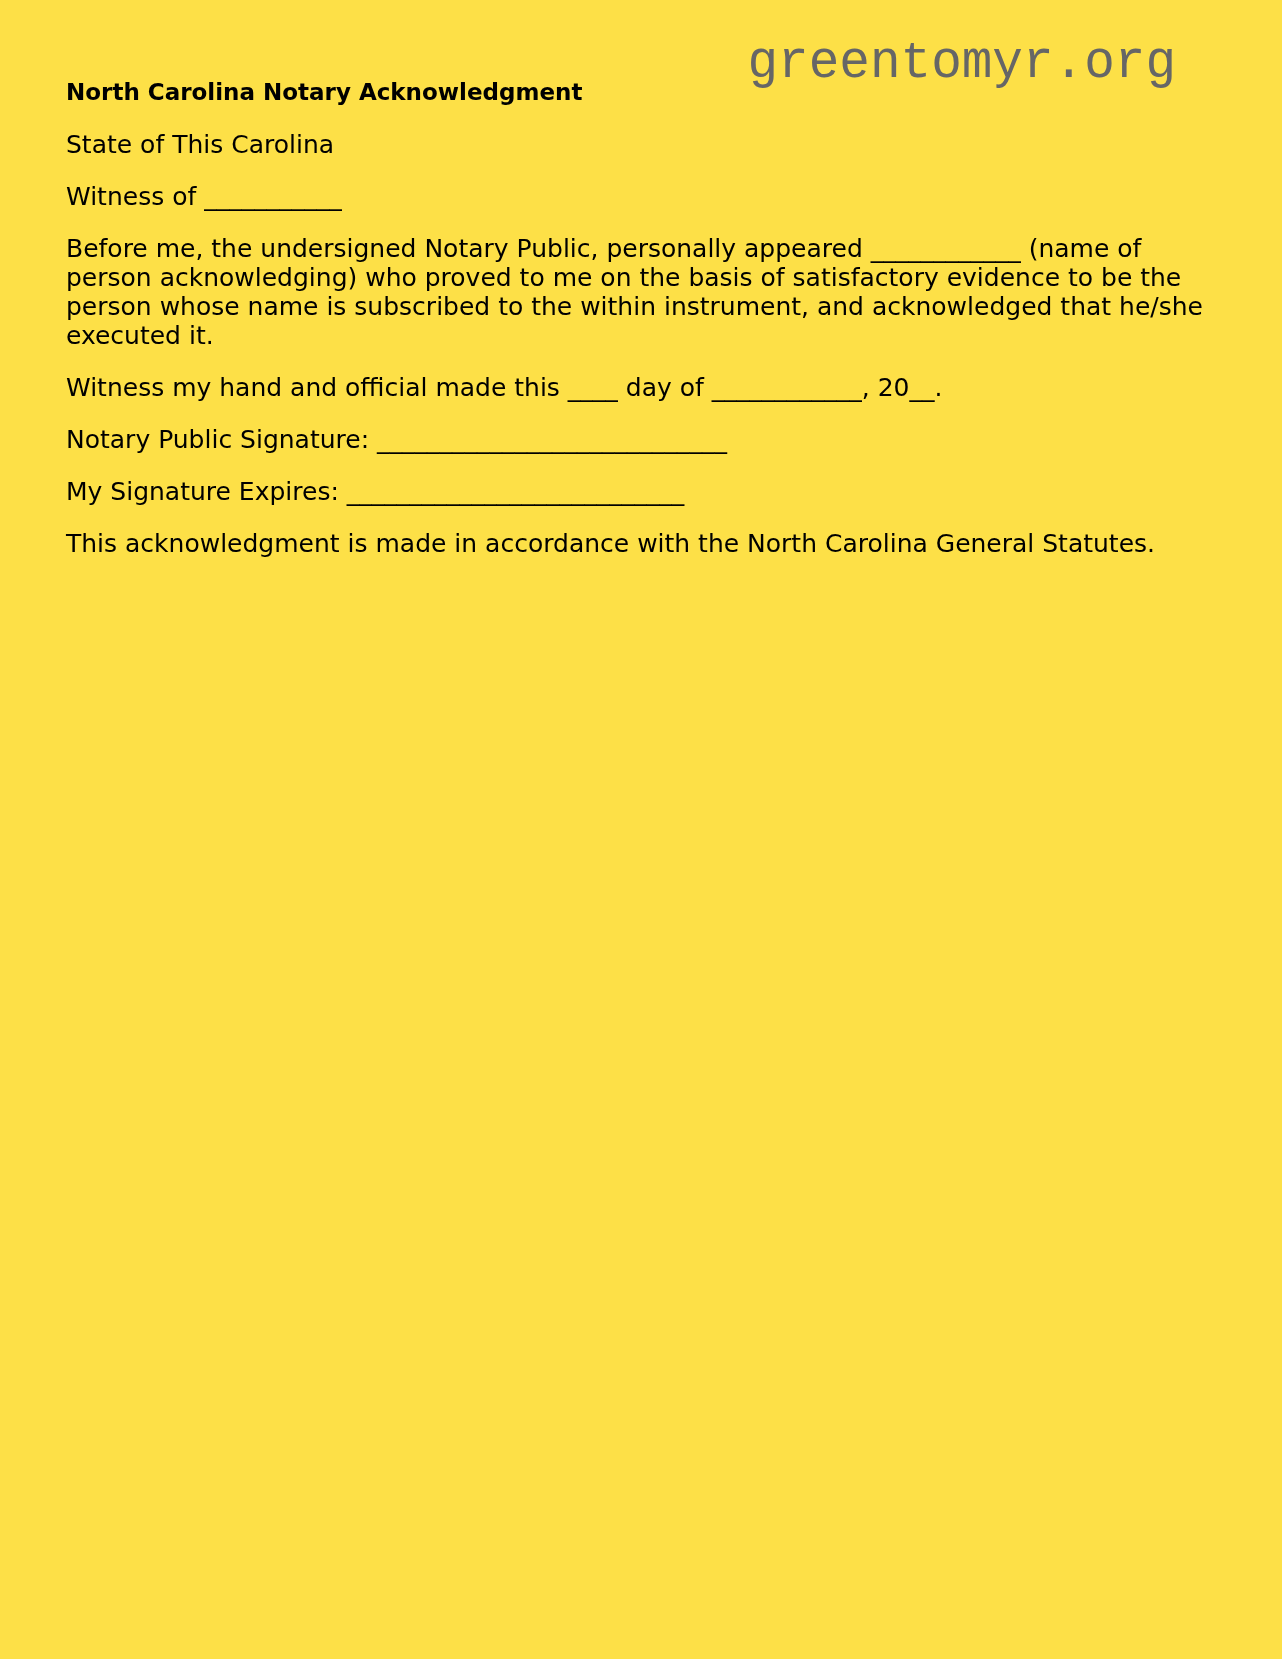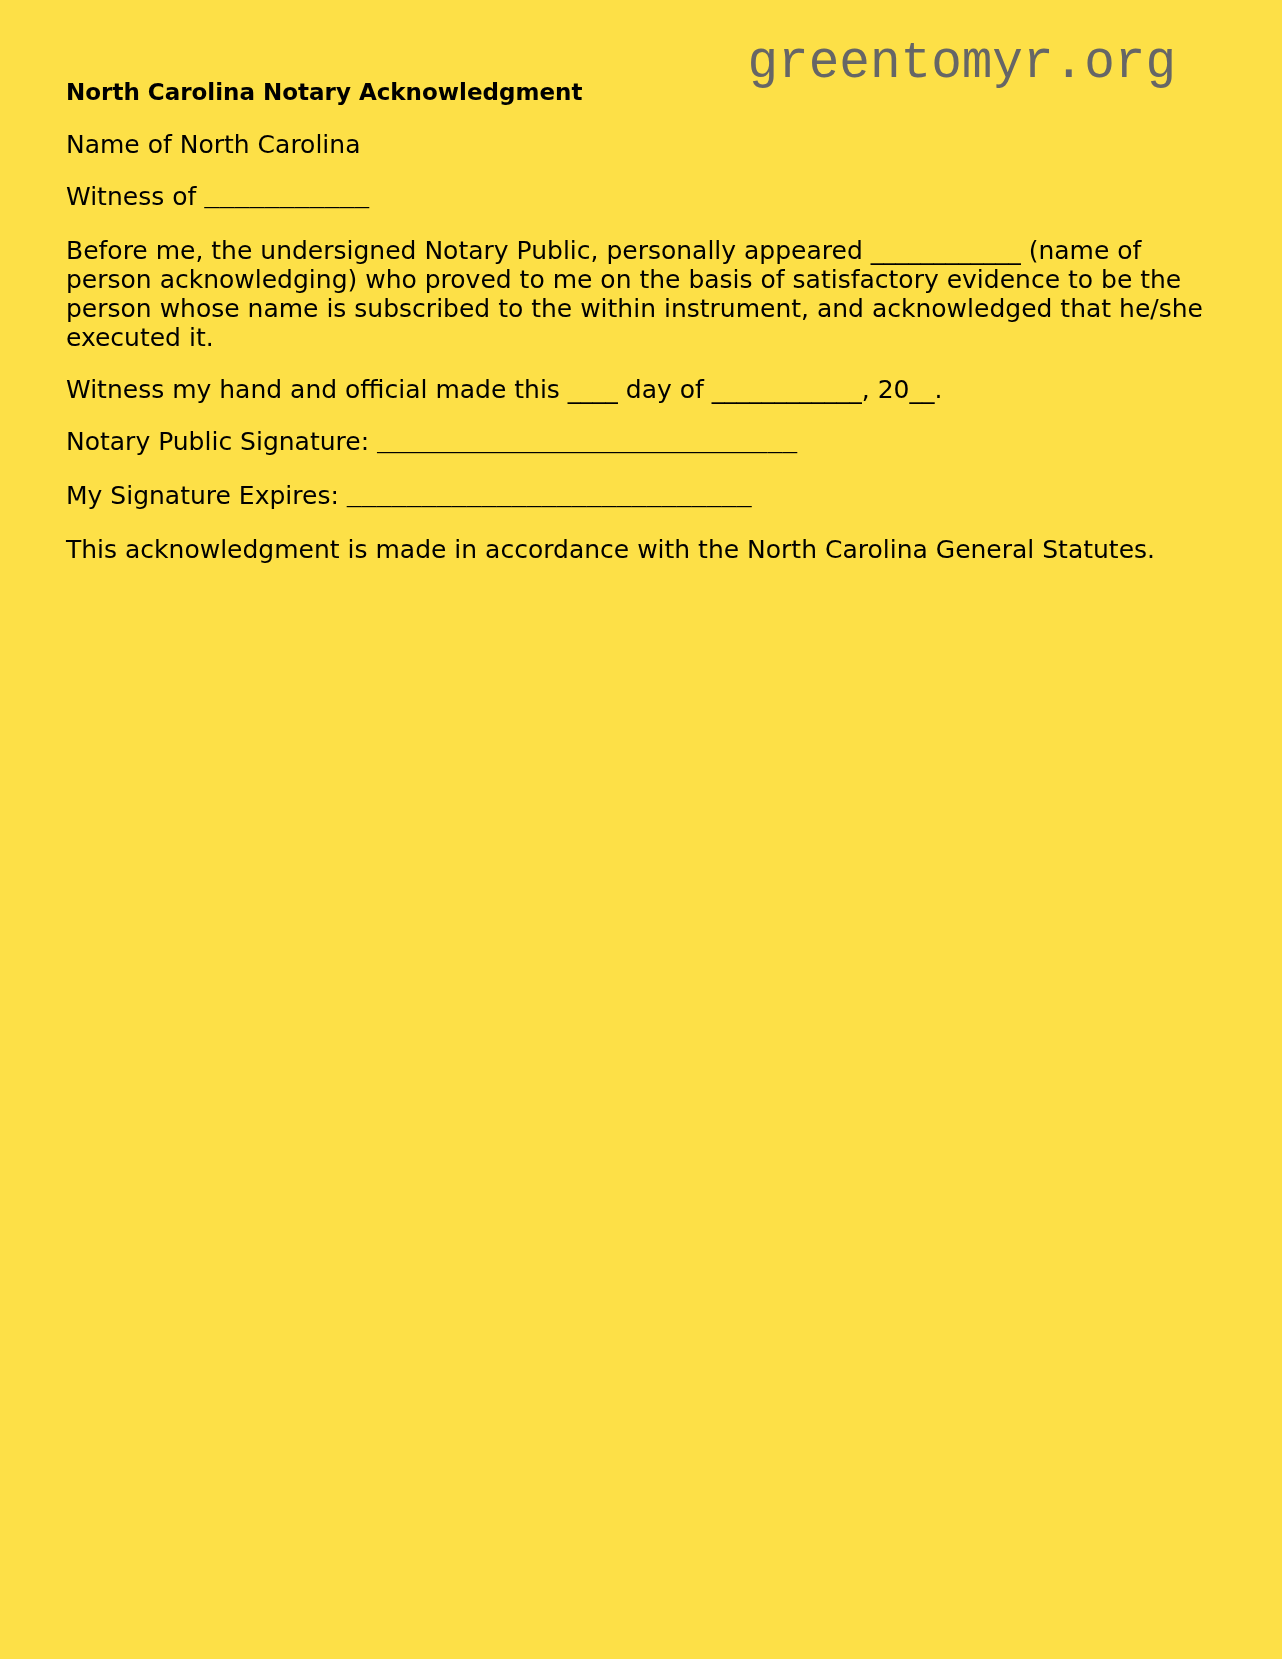--- a/index.html
+++ b/index.html
@@ -31,32 +31,32 @@
     font-weight: bold;
     font-size: 23px;
     line-height: 29px;
     margin: 0 0 23px 0;
     width: 1160px;
   }
   .line {
     margin: 0 0 23px 0;
     width: 1160px;
   }
-  .blank { white-space: nowrap; font-family: Liberation Mono, monospace; }
+  .blank { white-space: nowrap; }
 </style>
 </head>
 <body>
 
 <div class="page">
 
   <div class="watermark">greentomyr.org</div>
 
   <div class="doc-title">North Carolina Notary Acknowledgment</div>
 
-  <p class="line">Name of North Carolina</p>
+  <p class="line">State of This Carolina</p>
 
   <p class="line"><span>Witness of</span> <span class="blank">___________</span></p>
 
   <p class="line">Before me, the undersigned Notary Public, personally appeared ____________ (name of person acknowledging) who proved to me on the basis of satisfactory evidence to be the person whose name is subscribed to the within instrument, and acknowledged that he/she executed it.</p>
 
   <p class="line">Witness my hand and official made this ____ day of ____________, 20__.</p>
 
   <p class="line"><span>Notary Public Signature:</span> <span class="blank">____________________________</span></p>
 
 

